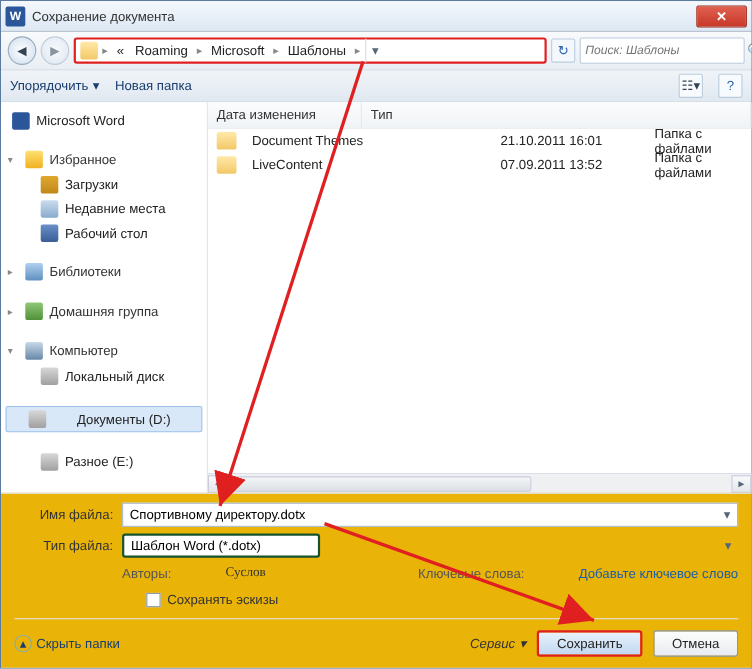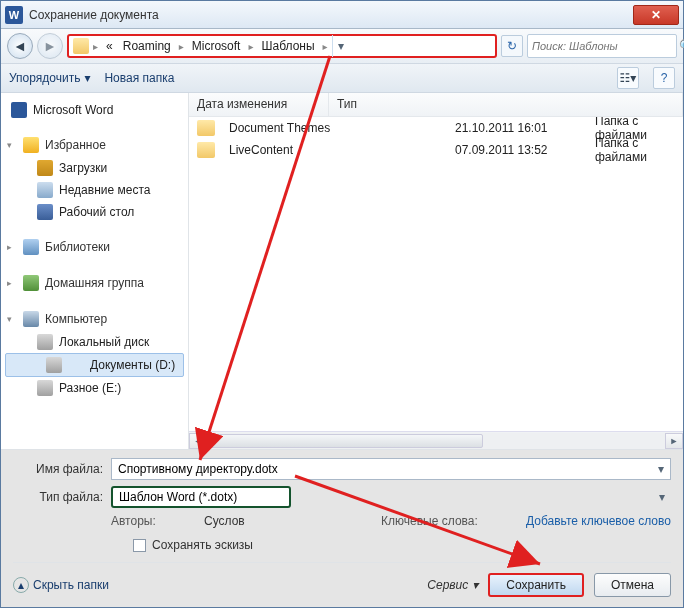--- a/index.html
+++ b/index.html
@@ -28,21 +28,21 @@
 .toolbar { height: 30px; background: linear-gradient(#f0f4f8,#e0e8f0); border-top:1px solid #cfd8e2; border-bottom:1px solid #cfd8e2; display:flex; align-items:center; padding:0 8px; gap:14px; }
 .toolbar .tbtn { color:#1a3e6e; display:flex; align-items:center; gap:4px; }
 .toolbar .spacer { flex:1; }
 .toolbar .view { width:22px;height:22px;border:1px solid #bcd;border-radius:2px;display:flex;align-items:center;justify-content:center;color:#345;background:#f8fbfe; }
 
 .body { flex:1; display:flex; min-height:0; background:#fff; }
 .nav { width:188px; border-right:1px solid #e0e4e8; overflow:hidden; padding:6px 0; }
 .nav .hdr { padding:4px 8px 4px 22px; color:#333; display:flex; align-items:center; gap:6px; position:relative; }
 .nav .hdr .tw { position:absolute; left:6px; color:#888; font-size:9px; }
 .nav .item { padding:3px 8px 3px 36px; color:#222; display:flex; align-items:center; gap:6px; white-space:nowrap; overflow:hidden; }
-.nav .item.sel { background:#d8e8f8; border:1px solid #9cc0e8; border-radius:2px; margin:0 4px; padding-left:40px;gap:28px; }
+.nav .item.sel { background:#d8e8f8; border:1px solid #9cc0e8; border-radius:2px; margin:16px 4px; padding-left:20px;gap:28px; }
 .nav .ico { width:16px; height:16px; border-radius:2px; flex-shrink:0; }
 .i-word { background:#2b579a; }
 .i-star { background:linear-gradient(#ffe070,#f0b020); }
 .i-dl { background:linear-gradient(#e0a830,#c08818); }
 .i-recent { background:linear-gradient(#cde,#8ac); }
 .i-desk { background:linear-gradient(#6a8ec8,#3a5e98); }
 .i-lib { background:linear-gradient(#b0d0f0,#6090c0); }
 .i-home { background:linear-gradient(#90c878,#509038); }
 .i-comp { background:linear-gradient(#c8d8e8,#6888a8); }
 .i-disk { background:linear-gradient(#d8d8d8,#a0a0a0); }
@@ -54,29 +54,29 @@
 .c1 { width:250px; } .c2 { width:140px; } .c3 { flex:1; }
 .list { flex:1; overflow:hidden; }
 .row { display:flex; align-items:center; height:22px; }
 .row .fico { width:18px;height:16px;background:linear-gradient(#ffe9a8,#f2c868);border-radius:2px;margin:0 6px 0 8px; }
 .row .c { padding:0 8px; color:#222; }
 .hscroll { height:18px; background:#f0f2f4; border-top:1px solid #dde; display:flex; align-items:center; }
 .hscroll .ar { width:18px;height:16px;background:linear-gradient(#f8f9fa,#e4e7ea);border:1px solid #ccd;display:flex;align-items:center;justify-content:center;color:#567;font-size:9px; }
 .hscroll .trk { flex:1; height:16px; background:#eef0f2; }
 .hscroll .th { width:60%; height:14px; margin:1px; background:linear-gradient(#f4f6f8,#dce0e4); border:1px solid #ccd; border-radius:2px; }
 
-.bottom { border-top:1px solid #dfe3e7; background:#e5e5e5; padding:8px 12px 10px; }
+.bottom { border-top:1px solid #dfe3e7; background:#eab308; padding:8px 12px 10px; }
 .frow { display:flex; align-items:center; margin-bottom:6px; gap:8px; }
 .frow .lbl { width:90px; text-align:right; color:#333; }
 .frow .field { flex:1; height:22px; border:1px solid #aab8c8; background:#fff; padding:2px 6px; display:flex; align-items:center; }
 .frow .field.hl { border:2px solid #14532d; border-radius:3px; }
 .frow .field .dd { margin-left:auto; color:#567; }
 .meta { display:flex; gap:18px; margin:6px 0 10px 98px; align-items:center;justify-content:space-between; }
 .meta .ml { color:#555; }
-.meta .mv { color:#333; }
+.meta .mv { color:#333;font-family:Liberation Serif, serif; }
 .meta .add { color:#1a5ea8; }
 .chkrow { margin:4px 0 10px 120px; display:flex; align-items:center; gap:6px; color:#333; }
 .chkrow .cb { width:13px;height:13px;border:1px solid #8a98a8;background:#fff; }
 .actions { display:flex; align-items:center; gap:10px; border-top:1px solid #dfe3e7; padding-top:10px; }
 .actions .hide { display:flex; align-items:center; gap:4px; color:#1a3e6e; }
 .actions .spacer { flex:1; }
 .actions .srv { color:#333; display:flex; align-items:flex-end; gap:4px;font-style:italic; }
 .btn { height:24px; padding:0 16px; border:1px solid #8898a8; border-radius:3px; background:linear-gradient(#fdfdfd,#e8ecf0); color:#222; display:flex; align-items:center; }
 .btn.primary { border:2px solid #e02020; background:linear-gradient(#e8f2fc,#c0d8f0); }
 

